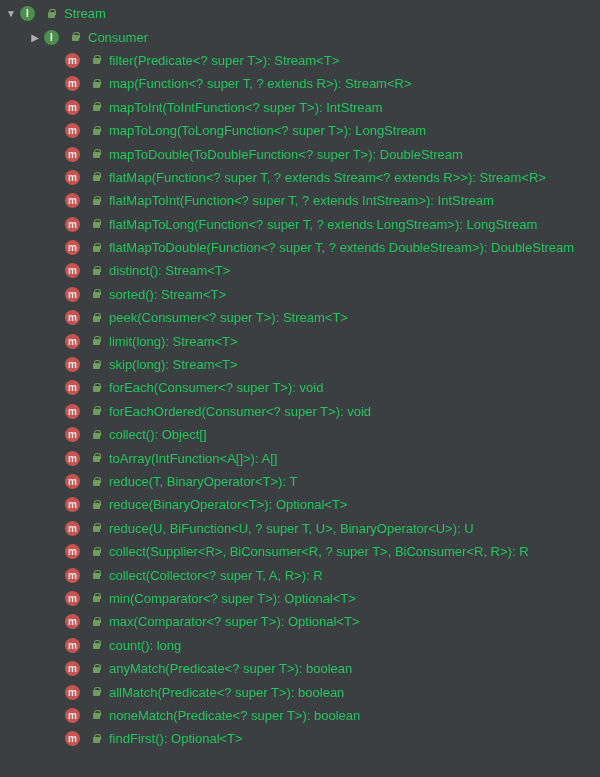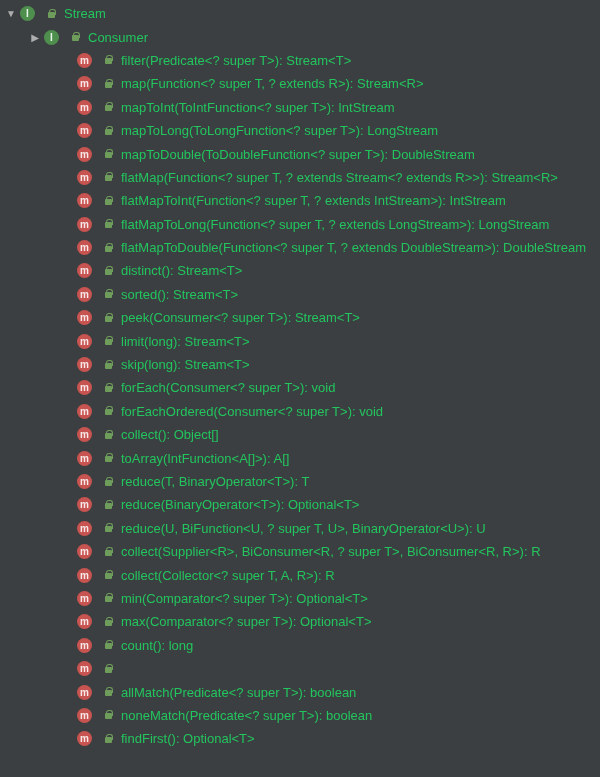--- a/index.html
+++ b/index.html
@@ -15,21 +15,21 @@
   }
   .row {
     display: flex;
     align-items: center;
     height: 23.4px;
     white-space: nowrap;
     cursor: pointer;
   }
   .indent-0 { padding-left: 4px; }
   .indent-1 { padding-left: 28px; }
-  .indent-2 { padding-left: 77px; }
+  .indent-2 { padding-left: 52px; margin-left: 13px; }
   .arrow {
     width: 14px;
     display: inline-flex;
     justify-content: center;
     color: #aeaeae;
     font-size: 10px;
     margin-right: 2px;
   }
   .arrow.collapsed { color: #aeaeae; }
   .icon-stack {
@@ -286,20 +286,21 @@
         <span class="badge badge-method"></span>
       </span>
       <span class="mini-icon mini-lock"></span>
     <span class="label">count(): long</span>
   </div>
     <div class="row indent-2">
     <span class="icon-stack">
         <span class="badge badge-method"></span>
       </span>
       <span class="mini-icon mini-lock"></span>
+    <span class="label">anyMatch(Predicate&lt;? super T&gt;): boolean</span>
   </div>
     <div class="row indent-2">
     <span class="icon-stack">
         <span class="badge badge-method"></span>
       </span>
       <span class="mini-icon mini-lock"></span>
     <span class="label">allMatch(Predicate&lt;? super T&gt;): boolean</span>
   </div>
     <div class="row indent-2">
     <span class="icon-stack">

